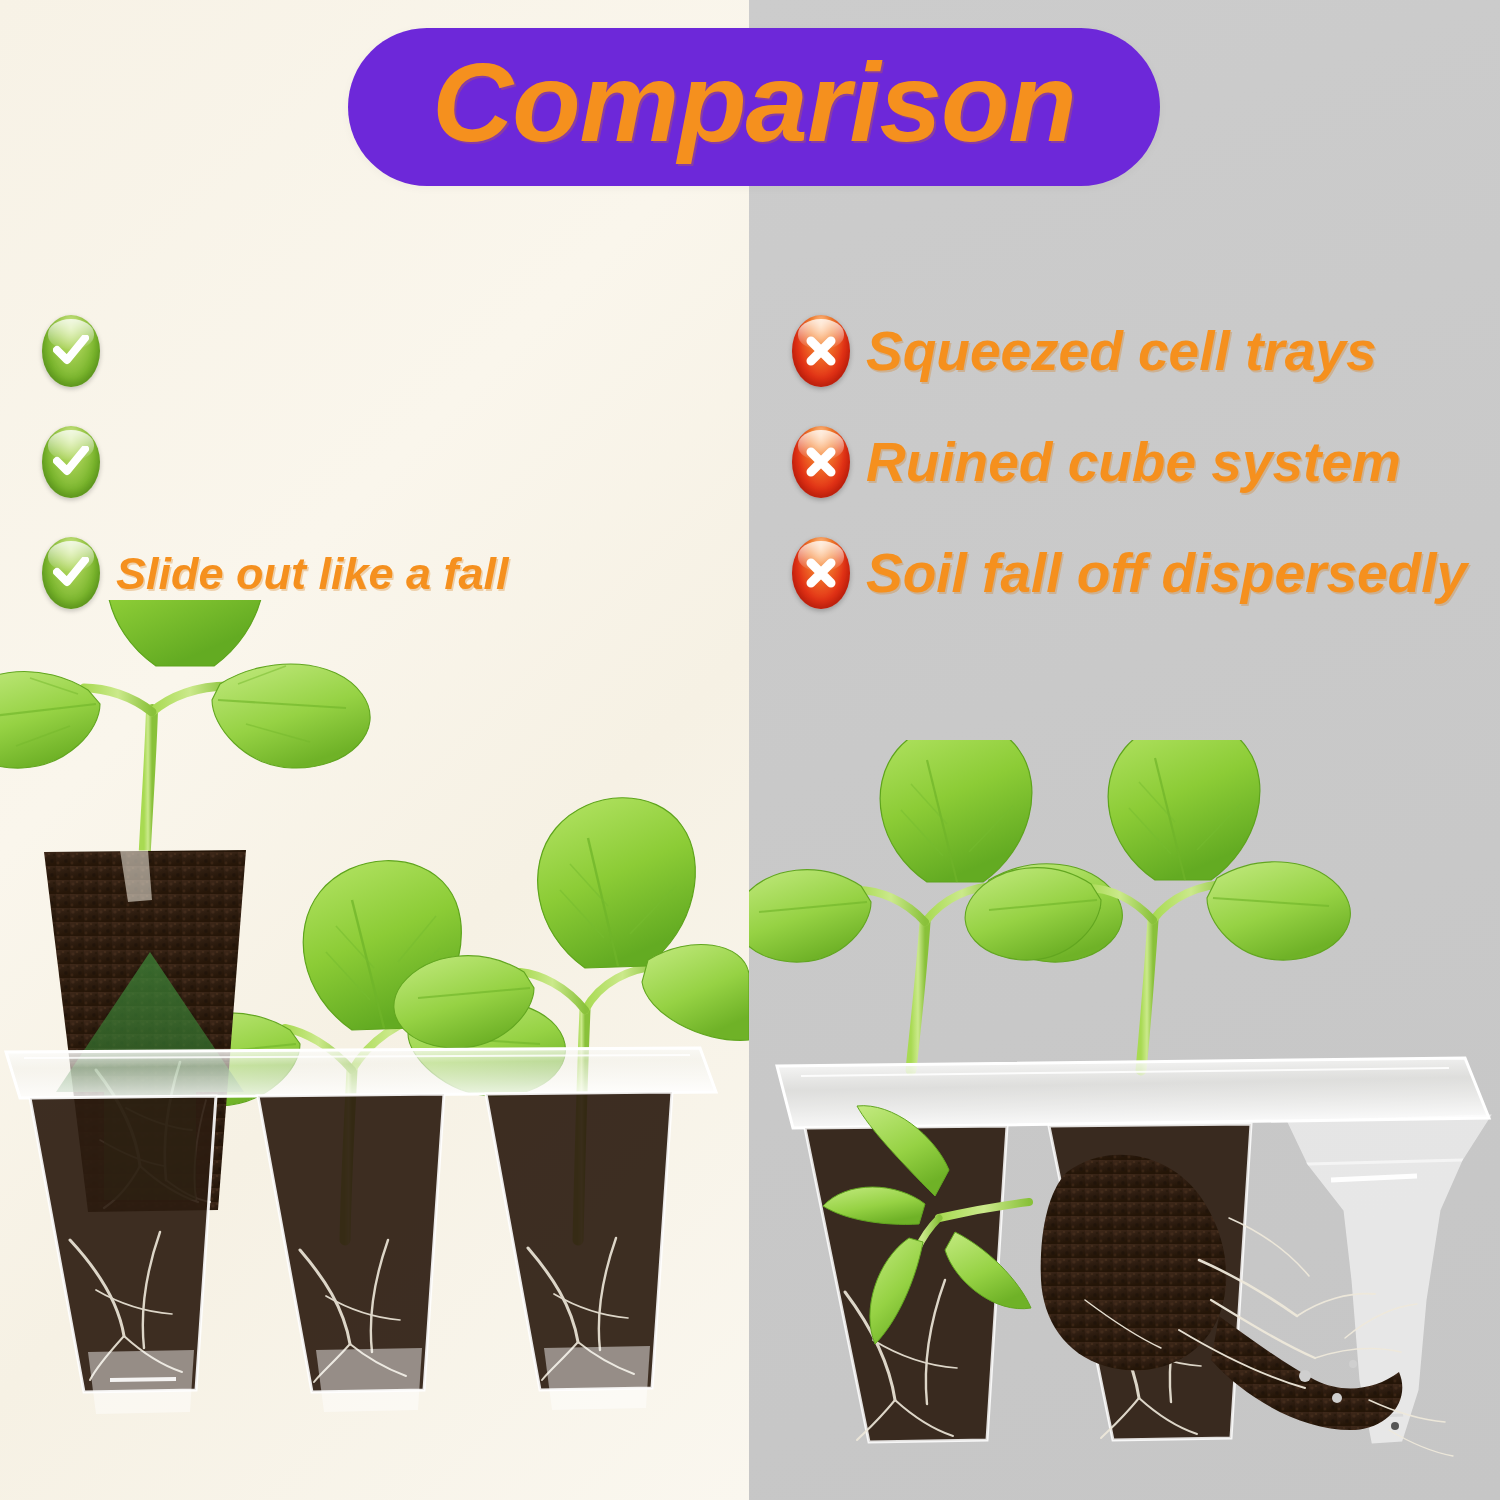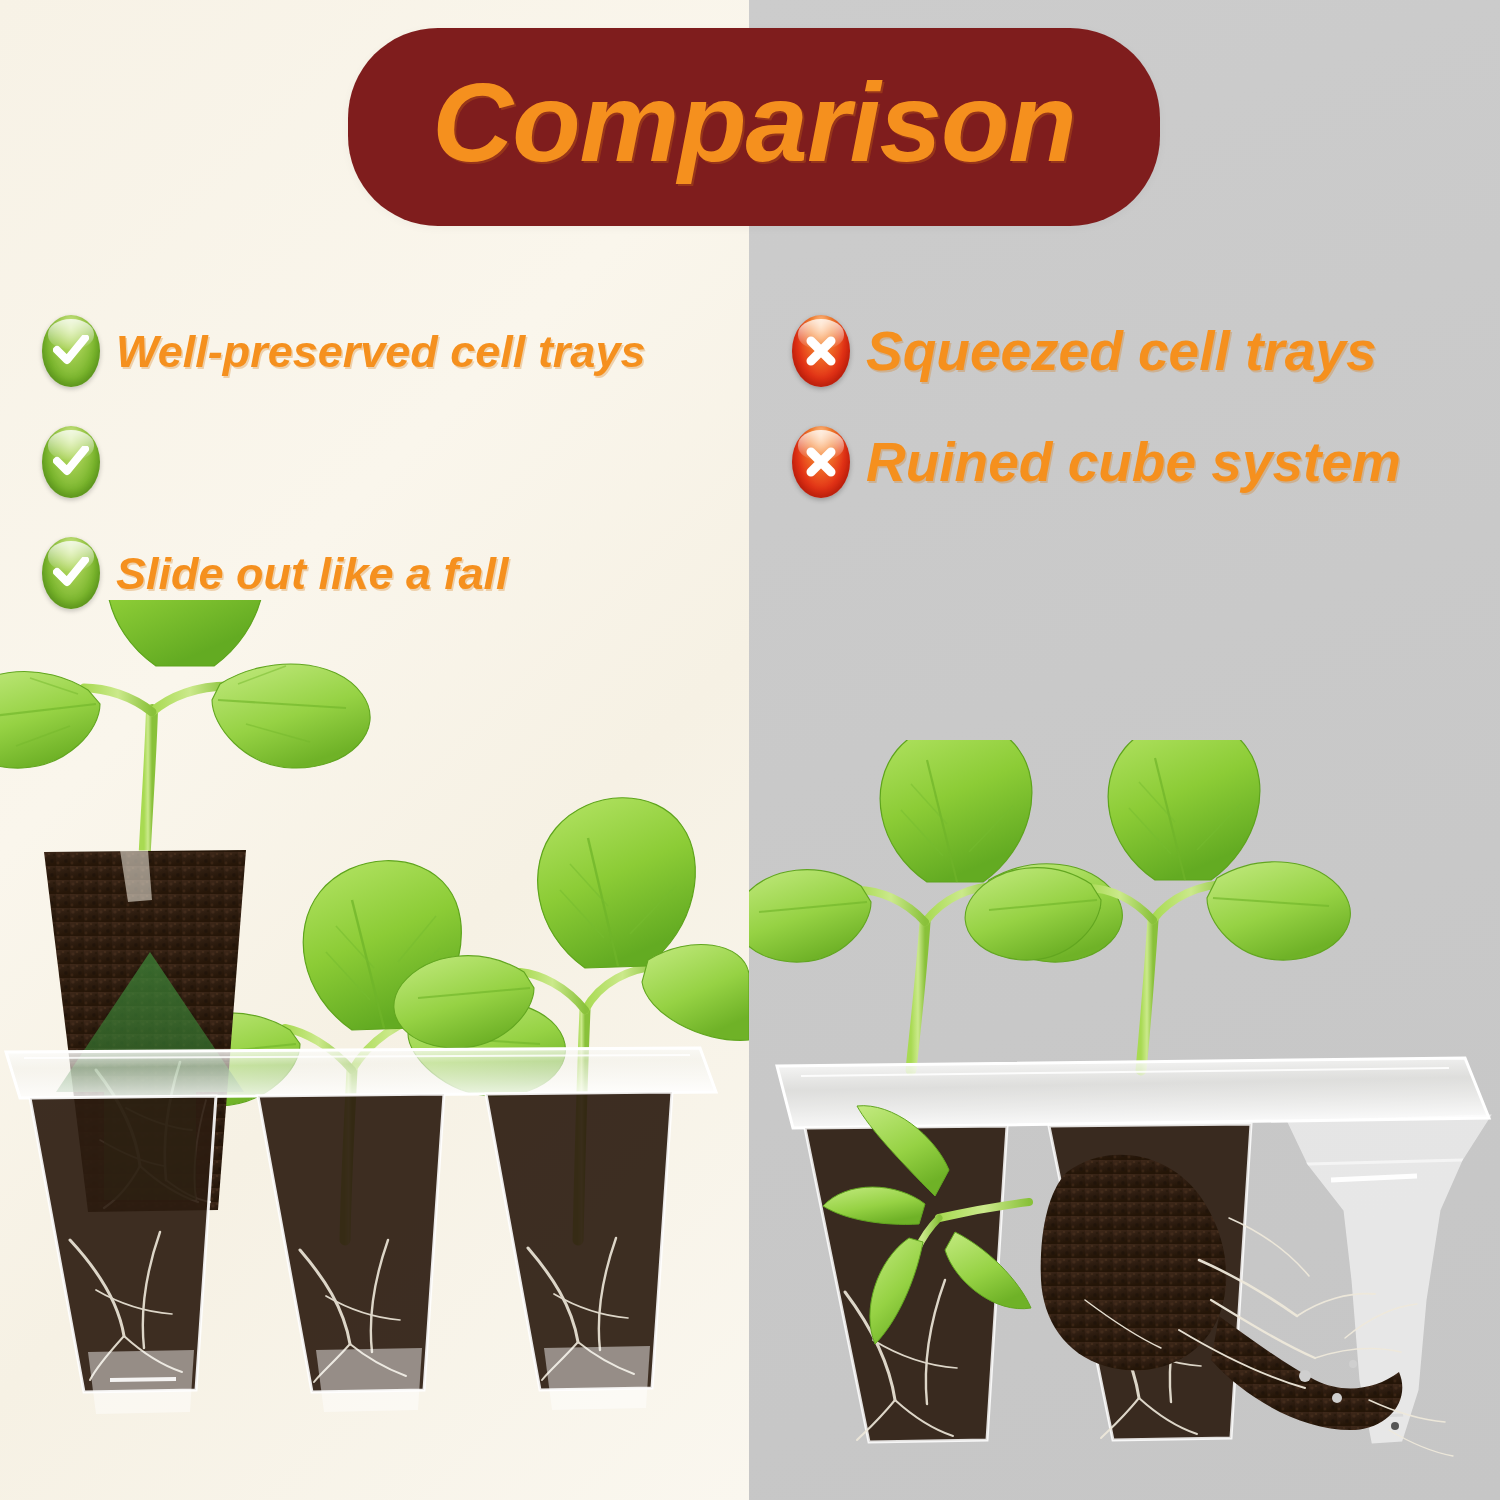--- a/index.html
+++ b/index.html
@@ -24,22 +24,22 @@
   }
   #panel-right {
     left:749px; width:751px;
     background:linear-gradient(160deg,#cccccc 0%,#c9c9c9 45%,#c6c6c6 100%);
   }
 
   
   #title-pill {
     position:absolute;
     left:348px; top:28px;
-    width:812px; height:198px;
-    background:#7f1d1d;
+    width:812px; height:158px;
+    background:#6d28d9;
     border-radius:90px;
     display:flex; align-items:center; justify-content:center;
     z-index:40;
     box-shadow:0 2px 10px rgba(0,0,0,0.04);
   }
   #title-text {
     font-size:112px;
     font-weight:bold;
     font-style:italic;
     color:#f5901e;
@@ -382,21 +382,20 @@
   </div>
 
   <div class="feature-list" id="list-left">
 
     <div class="feature-row">
       <span class="badge badge-check">
         <svg width="36" height="32" viewBox="0 0 36 32" aria-hidden="true">
           <path d="M4 15 L14 25 L32 3" stroke="#ffffff" stroke-width="8" fill="none" stroke-linecap="round" stroke-linejoin="round"></path>
         </svg>
       </span>
-      <span class="feature-label">Well-preserved cell trays</span>
     </div>
 
     <div class="feature-row">
       <span class="badge badge-check">
         <svg width="36" height="32" viewBox="0 0 36 32" aria-hidden="true">
           <path d="M4 15 L14 25 L32 3" stroke="#ffffff" stroke-width="8" fill="none" stroke-linecap="round" stroke-linejoin="round"></path>
         </svg>
       </span>
     </div>
 
@@ -423,15 +422,23 @@
 
     <div class="feature-row">
       <span class="badge badge-cross">
         <svg width="32" height="32" viewBox="0 0 32 32" aria-hidden="true">
           <path d="M6 6 L26 26 M26 6 L6 26" stroke="#ffffff" stroke-width="9" fill="none" stroke-linecap="round"></path>
         </svg>
       </span>
       <span class="feature-label">Ruined cube system</span>
     </div>
 
+    <div class="feature-row">
+      <span class="badge badge-cross">
+        <svg width="32" height="32" viewBox="0 0 32 32" aria-hidden="true">
+          <path d="M6 6 L26 26 M26 6 L6 26" stroke="#ffffff" stroke-width="9" fill="none" stroke-linecap="round"></path>
+        </svg>
+      </span>
+      <span class="feature-label">Soil fall off dispersedly</span>
+    </div>
   </div>
 
 </div>
 
 </body></html>

